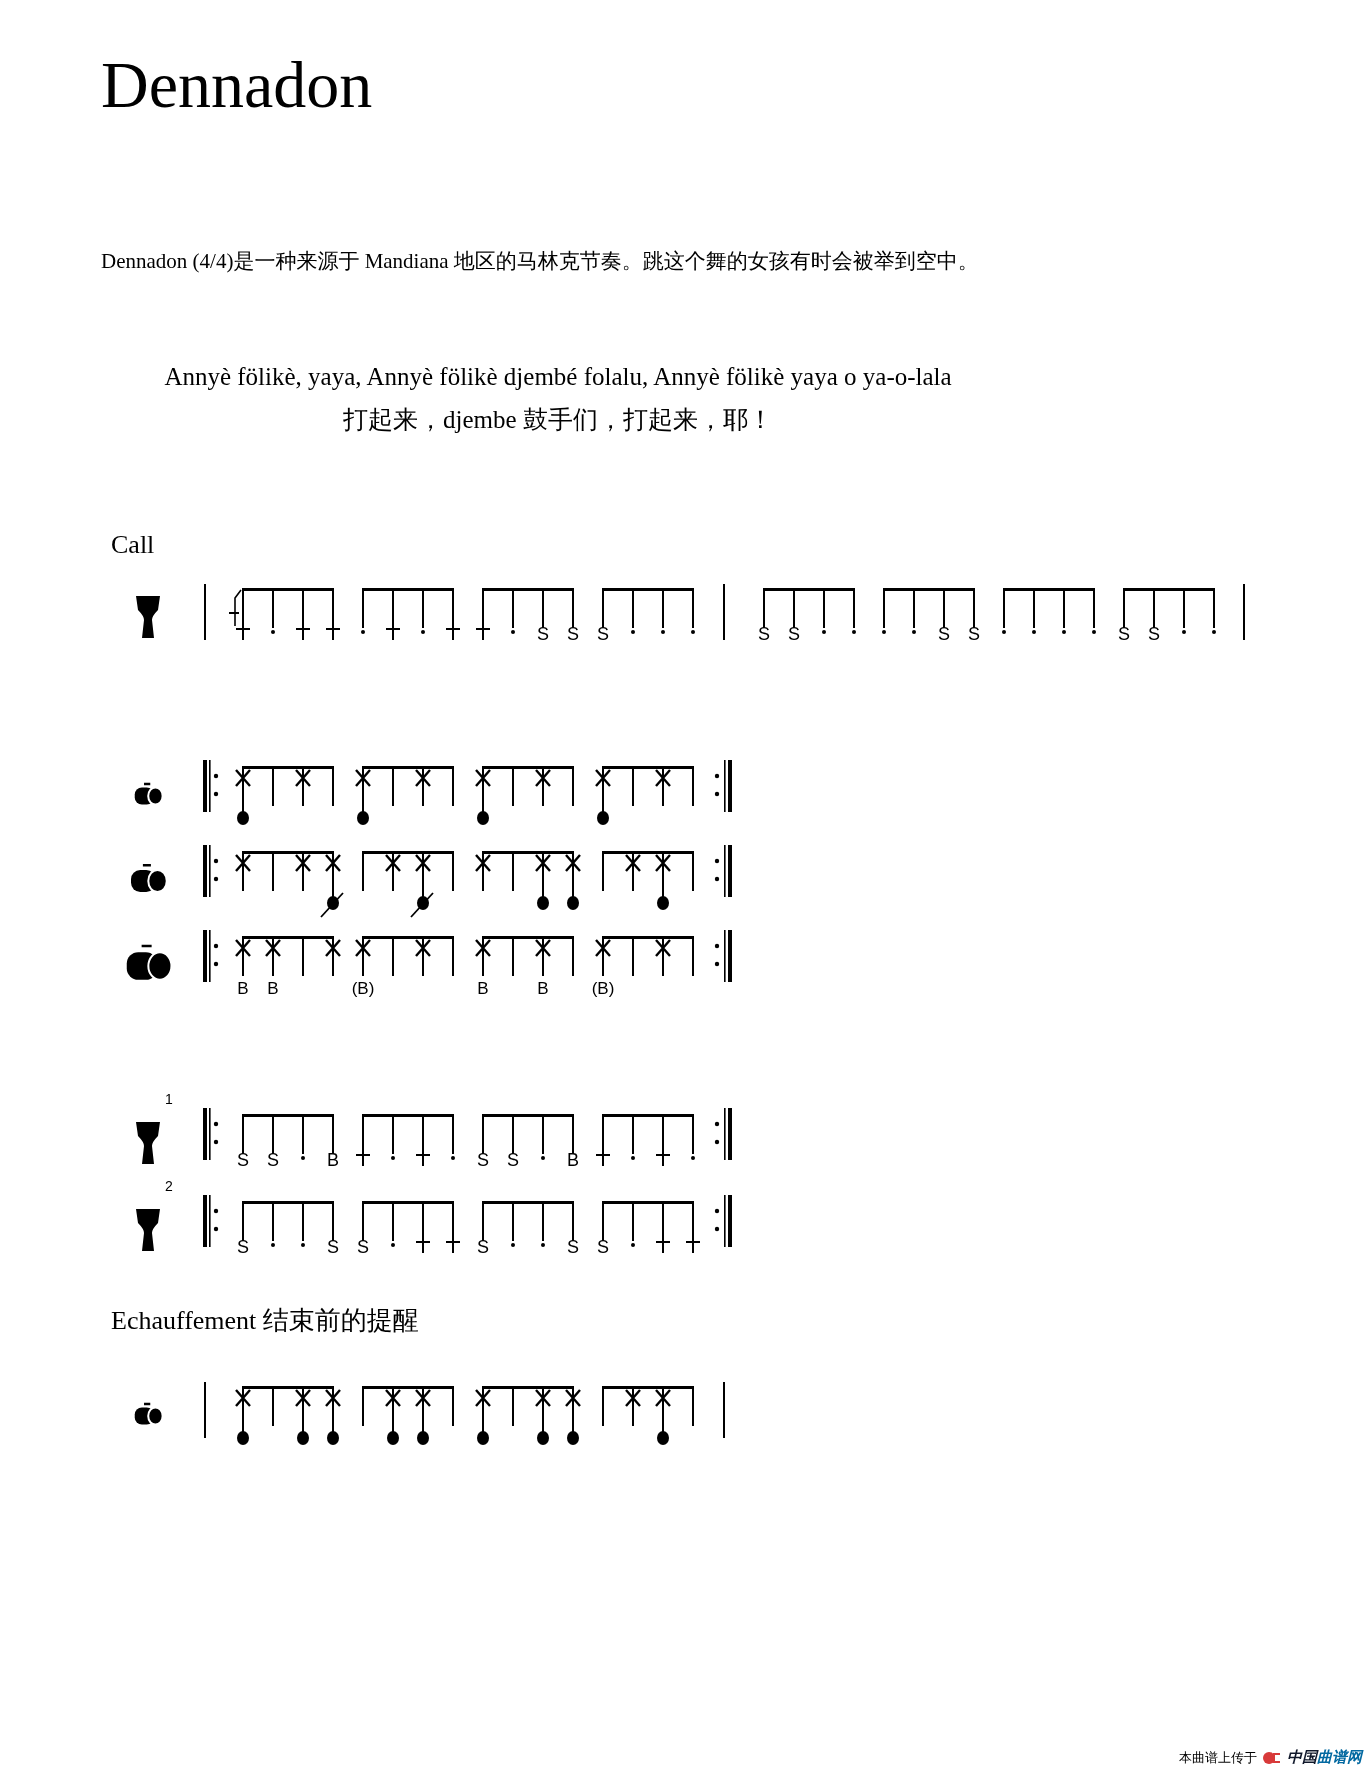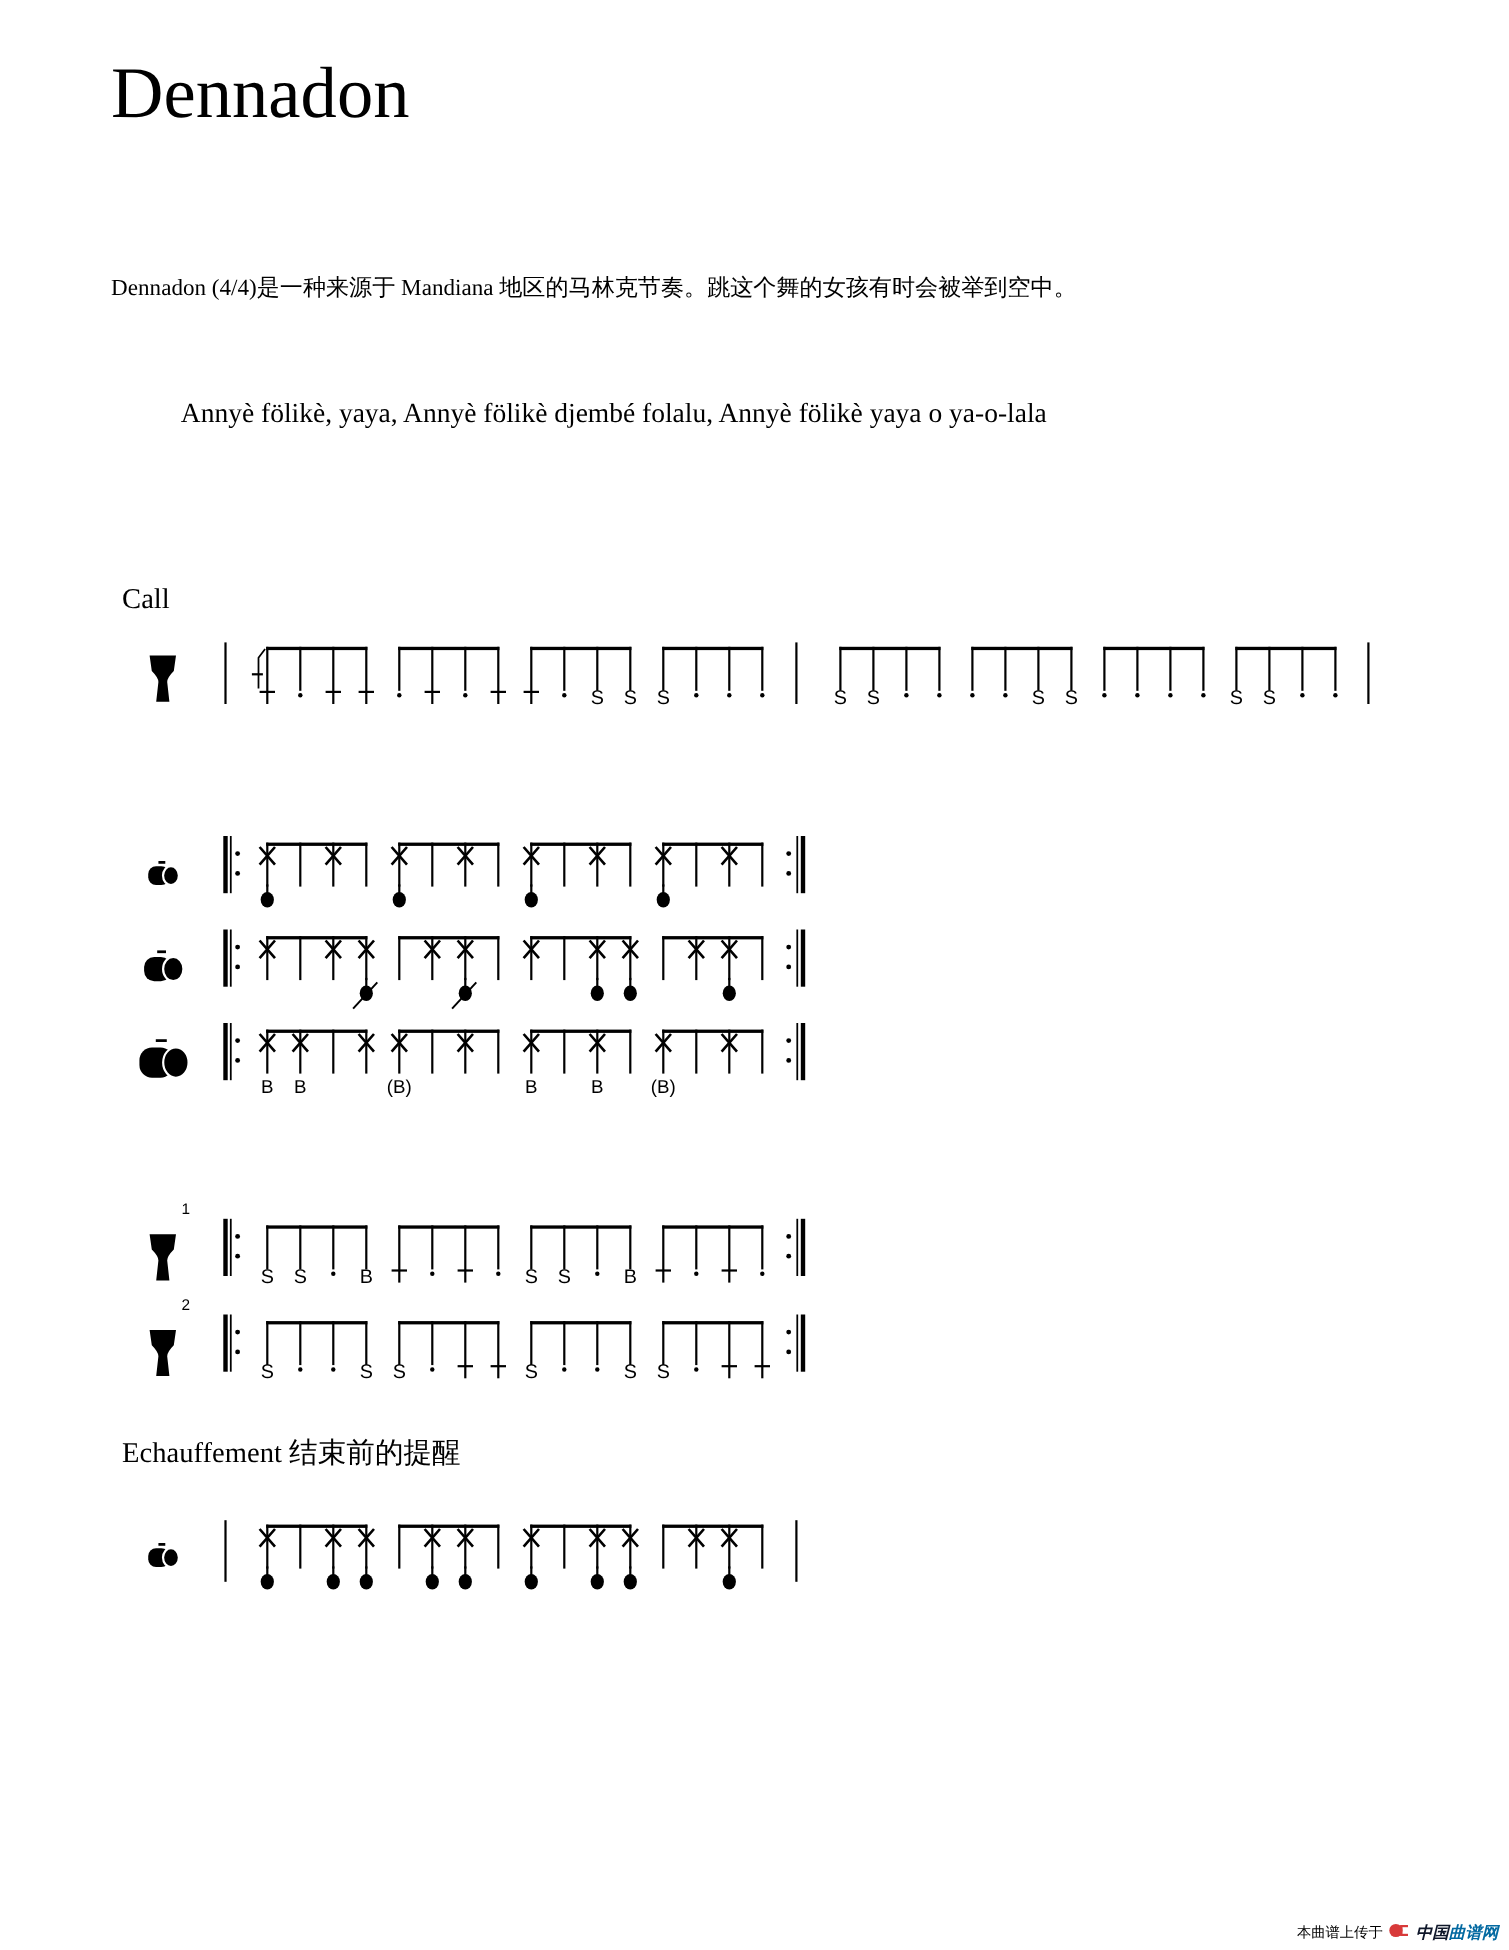--- a/index.html
+++ b/index.html
@@ -5,36 +5,37 @@
   html, body { margin: 0; padding: 0; background: #ffffff; }
   body { width: 1372px; height: 1773px; position: relative; overflow: hidden; color: #000; }
   .serif { font-family: "Liberation Serif", "DejaVu Serif", serif; }
   .sans { font-family: "Liberation Sans", "DejaVu Sans", sans-serif; }
   #title { position: absolute; left: 101px; top: 52px; font-size: 66px; line-height: 1; margin: 0; font-weight: normal; }
   #intro { position: absolute; left: 101px; top: 240px; width: 1180px; font-size: 21px; line-height: 43px; margin: 0; }
   #lyrics { position: absolute; left: 0; top: 355px; width: 1116px; text-align: center; font-size: 25px; line-height: 43px; }
   #lyrics div { margin: 0; }
   .section-label { position: absolute; left: 111px; font-size: 26px; line-height: 1; }
   #score { position: absolute; left: 0; top: 0; }
-  #footer { position: absolute; right: 10px; bottom: 6px; font-size: 13px; display: flex; align-items: flex-start; gap: 6px; }
+  #footer { position: absolute; right: 10px; bottom: 6px; font-size: 13px; display: flex; align-items: center; gap: 6px; }
   #footer .brand { font-weight: bold; font-style: italic; font-size: 15px; }
   #footer .brand .b1 { color: #0f172a; }
   #footer .brand .b2 { color: #0369a1; }
   #footer .logo { display: inline-block; width: 18px; height: 14px; position: relative; }
   #footer .logo::before { content: ""; position: absolute; left: 0; top: 1px; width: 12px; height: 12px; border-radius: 50%; background: #d83a3a; }
   #footer .logo::after { content: ""; position: absolute; left: 10px; top: 2px; width: 7px; height: 10px; border-left: 2px solid #d83a3a; border-top: 2px solid #d83a3a; border-bottom: 2px solid #d83a3a; box-sizing: border-box; }
 </style>
 </head>
 <body>
 
 <h1 id="title" class="serif">Dennadon</h1>
 <p id="intro" class="serif">Dennadon (4/4)是一种来源于  Mandiana  地区的马林克节奏。跳这个舞的女孩有时会被举到空中。</p>
 
 <div id="lyrics" class="serif">
   <div>Annyè fölikè, yaya, Annyè fölikè djembé folalu, Annyè fölikè yaya o ya-o-lala</div>
+  <div>打起来，djembe 鼓手们，打起来，耶！</div>
 </div>
 
 <div class="section-label serif" style="top:532px;">Call</div>
 <div class="section-label serif" style="top:1308px;">Echauffement  结束前的提醒</div>
 
 <svg id="score" width="1372" height="1773" xmlns="http://www.w3.org/2000/svg">
     <g>
       <g>
         <path d="M136,596 L160,596 L158,610 Q152,616 152,620 L154,638 L142,638 L144,620 Q144,616 138,610 Z" fill="#000"></path>
       </g>

